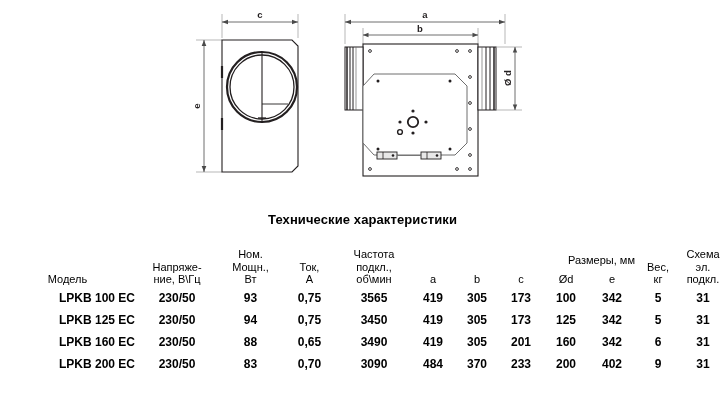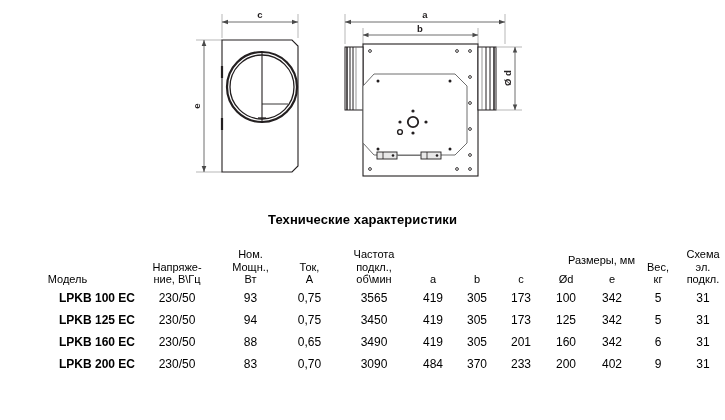--- a/index.html
+++ b/index.html
@@ -61,21 +61,21 @@
   table.spec thead th {
     font-weight: normal;
     padding-bottom: 2px;
   }
   table.spec thead th.grp {
     vertical-align: bottom;
     padding-bottom: 1px;
     text-align: right;
   }
   table.spec tbody td {
-    font-weight: normal;
+    font-weight: bold;
     font-size: 12px;
     height: 22px;
     vertical-align: middle;
   }
   table.spec tbody td.model {
     font-weight: bold;
     font-size: 12px;
     text-align: right;
   }
   .hdr-sub {

